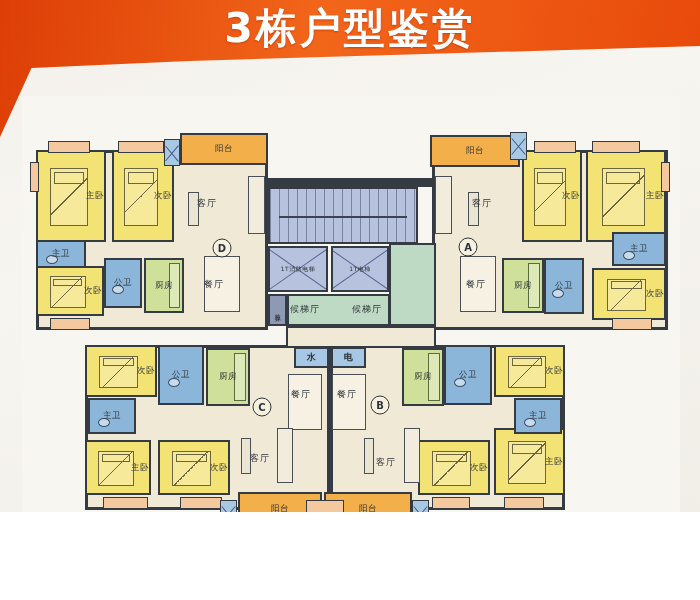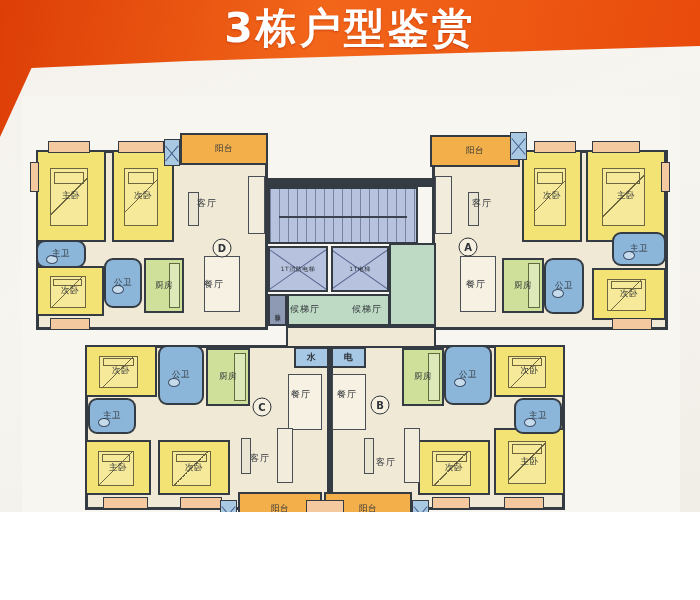--- a/index.html
+++ b/index.html
@@ -15,22 +15,22 @@
     text-shadow:0 1px 2px rgba(150,30,0,.45);}
   .plan-paper{position:absolute;left:22px;top:96px;width:658px;height:448px;
     background:#f8f6f1;}
   
   .room{position:absolute;box-sizing:border-box;border:2px solid #353b42;
     display:flex;align-items:center;justify-content:center;}
   .room-label{font-size:8.5px;color:#2e3338;line-height:1.1;text-align:center;
     letter-spacing:.5px;position:relative;z-index:3;white-space:nowrap;}
   .unitbg{background:#f0e9d6;border-width:3px;z-index:1;}
   .corridor{background:#f0e9d6;border-width:2px;z-index:1;}
-  .bed{background:#f3e274;z-index:2;}
-  .bath{background:#8cb6d9;z-index:2;border-radius:9px;}
+  .bed{background:#f3e274;z-index:2;justify-content:flex-end;}
+  .bath{background:#8cb6d9;z-index:2;}
   .kitchen{background:#cfe09a;z-index:2;}
   .balcony{background:#f3b04a;z-index:2;}
   .lobby{background:#bedac4;z-index:2;}
   .wall{background:#353b42;border:none;z-index:2;}
   .stairs{background:#b6c2de;z-index:2;
     background-image:repeating-linear-gradient(90deg,rgba(60,70,100,.5) 0 1px,transparent 1px 9px);}
   .stairs::after{content:"";position:absolute;left:6%;right:6%;top:50%;
     border-top:2px solid #3c4452;}
   .elevator{background:#b6c2de;z-index:2;overflow:hidden;}
   .elevator::before,.elevator::after{content:"";position:absolute;left:-14%;width:128%;

